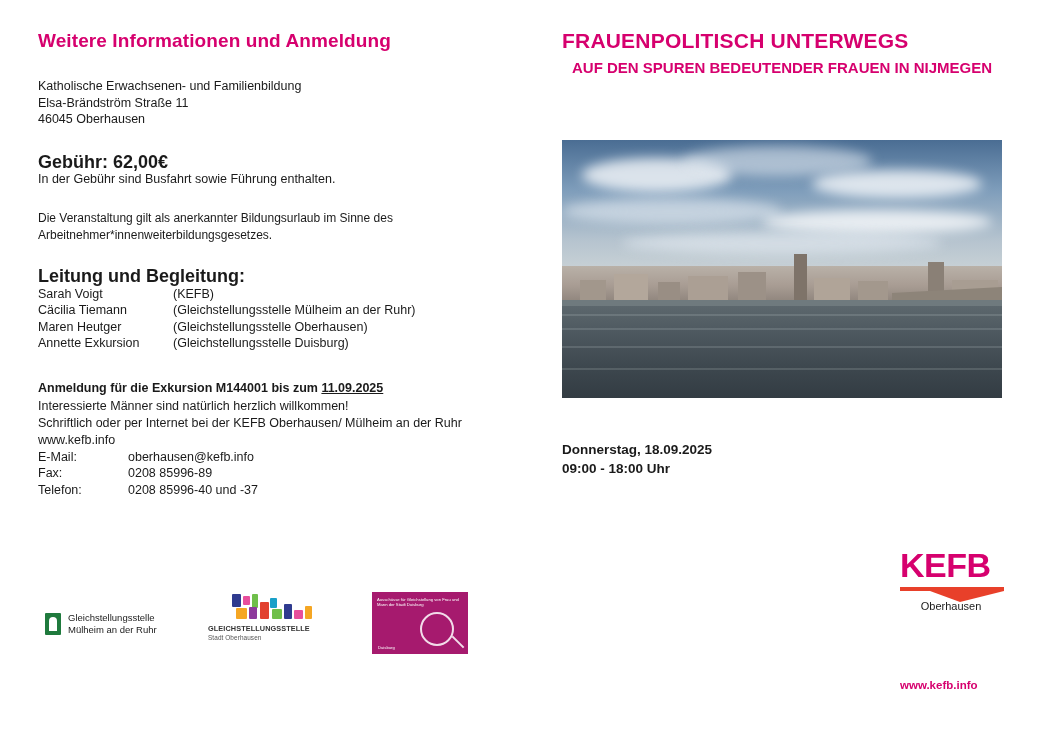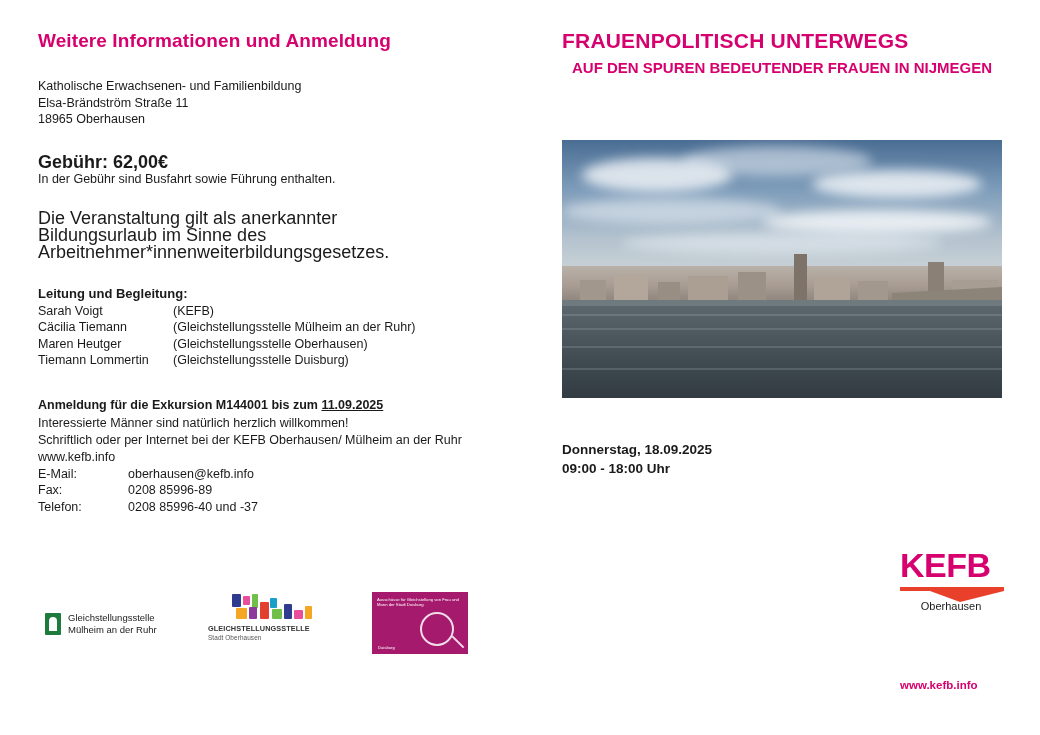--- a/index.html
+++ b/index.html
@@ -47,29 +47,29 @@
     font-size: 18px;
     font-weight: bold;
     line-height: 17px;
   }
   .fee-text {
     font-size: 12.5px;
     line-height: 17px;
   }
 
   .note-block {
-    font-size: 18px;
+    font-size: 12px;
     line-height: 17px;
     margin-bottom: 24px;
     width: 420px;
   }
 
   .lead-block { margin-bottom: 28px; }
   .lead-title {
-    font-size: 13px;
+    font-size: 18px;
     font-weight: bold;
     line-height: 17px;
     margin-bottom: 1px;
   }
   .lead-row {
     font-size: 12.5px;
     line-height: 16.5px;
     display: flex;
   }
   .lead-name { width: 135px; flex: 0 0 135px; }
@@ -348,21 +348,21 @@
 
 <div class="page">
 
   <div class="left-col">
 
     <h1 class="left-heading">Weitere Informationen und Anmeldung</h1>
 
     <div class="addr-block">
       <span class="addr-line">Katholische Erwachsenen- und Familienbildung</span>
       <span class="addr-line">Elsa-Brändström Straße 11</span>
-      <span class="addr-line">18965 Oberhausen</span>
+      <span class="addr-line">46045 Oberhausen</span>
     </div>
 
     <div class="fee-block">
       <div class="fee-title">Gebühr: 62,00€</div>
       <div class="fee-text">In der Gebühr sind Busfahrt sowie Führung enthalten.</div>
     </div>
 
     <div class="note-block">Die Veranstaltung gilt als anerkannter Bildungsurlaub im Sinne des Arbeitnehmer*innenweiterbildungsgesetzes.</div>
 
     <div class="lead-block">
@@ -373,21 +373,21 @@
       </div>
       <div class="lead-row">
         <span class="lead-name">Cäcilia Tiemann</span>
         <span class="lead-org">(Gleichstellungsstelle Mülheim an der Ruhr)</span>
       </div>
       <div class="lead-row">
         <span class="lead-name">Maren Heutger</span>
         <span class="lead-org">(Gleichstellungsstelle Oberhausen)</span>
       </div>
       <div class="lead-row">
-        <span class="lead-name">Tiemann Lommertin</span>
+        <span class="lead-name">Annette Exkursion</span>
         <span class="lead-org">(Gleichstellungsstelle Duisburg)</span>
       </div>
     </div>
 
     <div class="reg-block">
       <div class="reg-title">
         <span>Anmeldung für die Exkursion M144001 bis zum </span><span class="underline">11.09.2025</span>
       </div>
       <div class="reg-text">Interessierte Männer sind natürlich herzlich willkommen!</div>
       <div class="reg-text">Schriftlich oder per Internet bei der KEFB Oberhausen/ Mülheim an der Ruhr</div>

